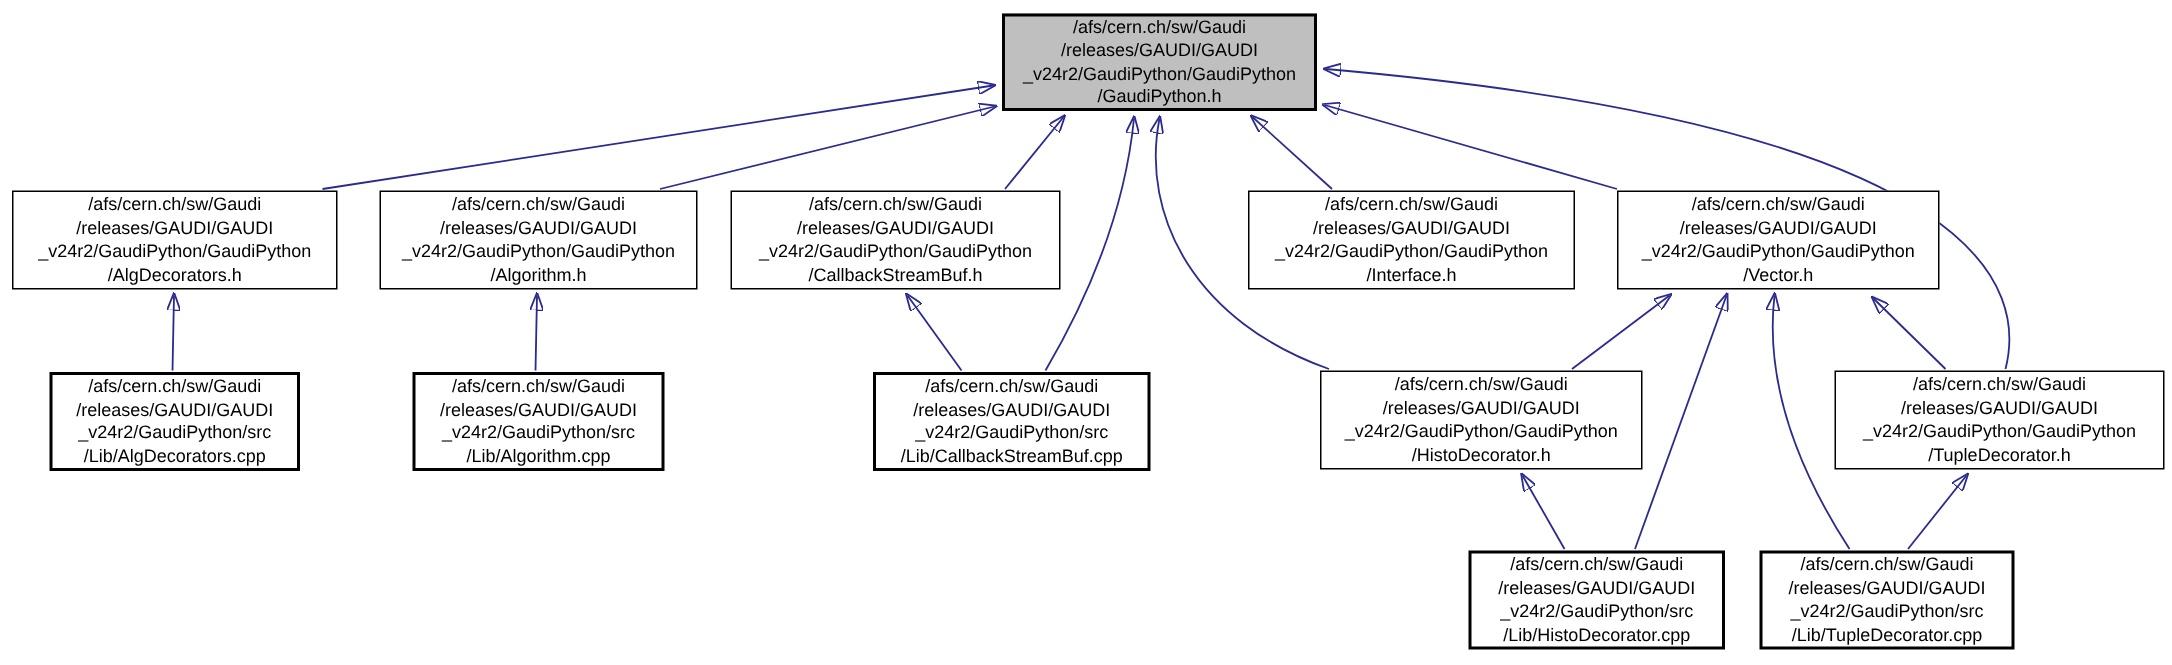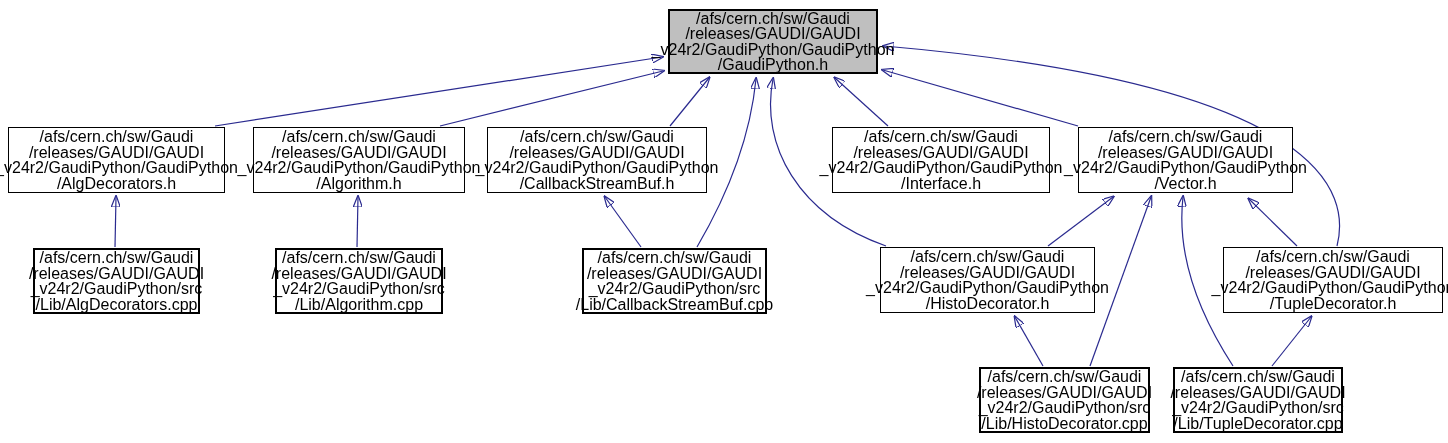--- a/index.html
+++ b/index.html
@@ -11,21 +11,21 @@
     overflow:hidden;
   }
   .edges{position:absolute;left:0;top:0;width:1448px;height:443px;}
   .edges path{fill:none;stroke:#2a2a8f;stroke-width:1.2;}
   .node{
     position:absolute;
     box-sizing:border-box;
     background:#ffffff;
     border:1px solid #000000;
     color:#000000;
-    font-size:16px;
+    font-size:12px;
     line-height:15.5px;
     text-align:center;
     white-space:pre-line;
     display:flex;
     align-items:center;
     justify-content:center;
     cursor:pointer;
     padding:15px 3px;
   }
   .node.root{background:#bfbfbf;border-width:2px;}

